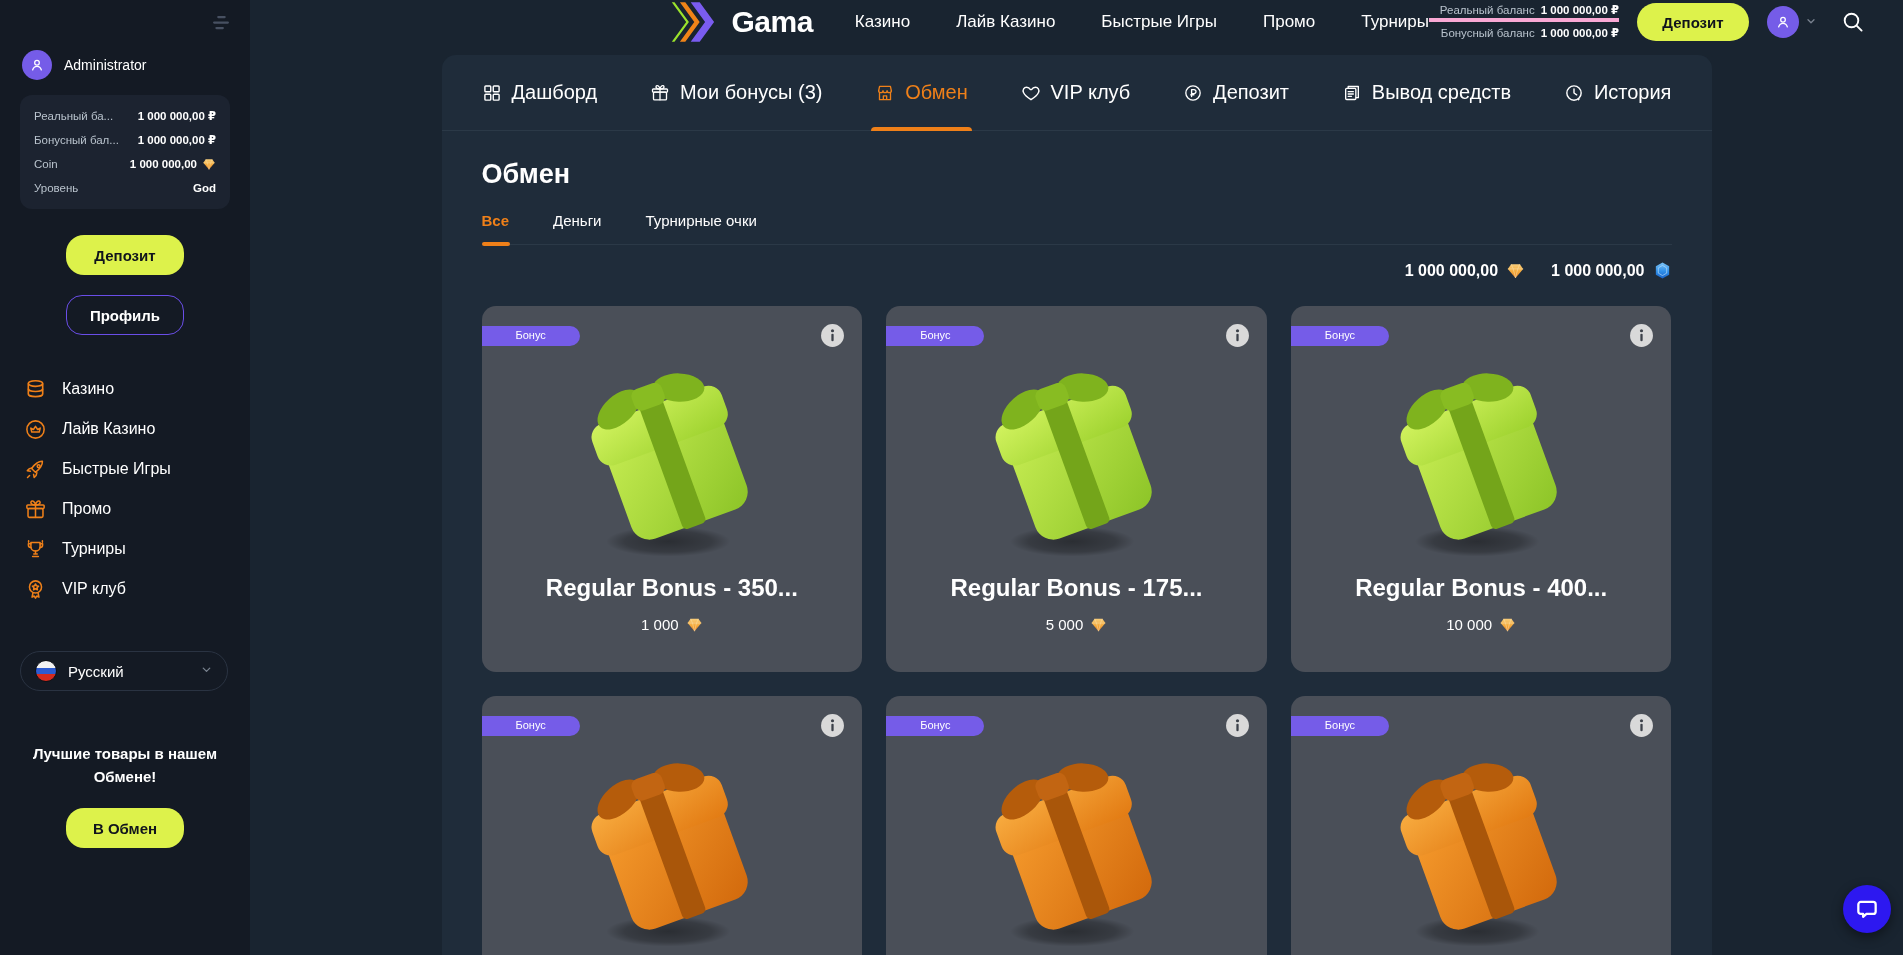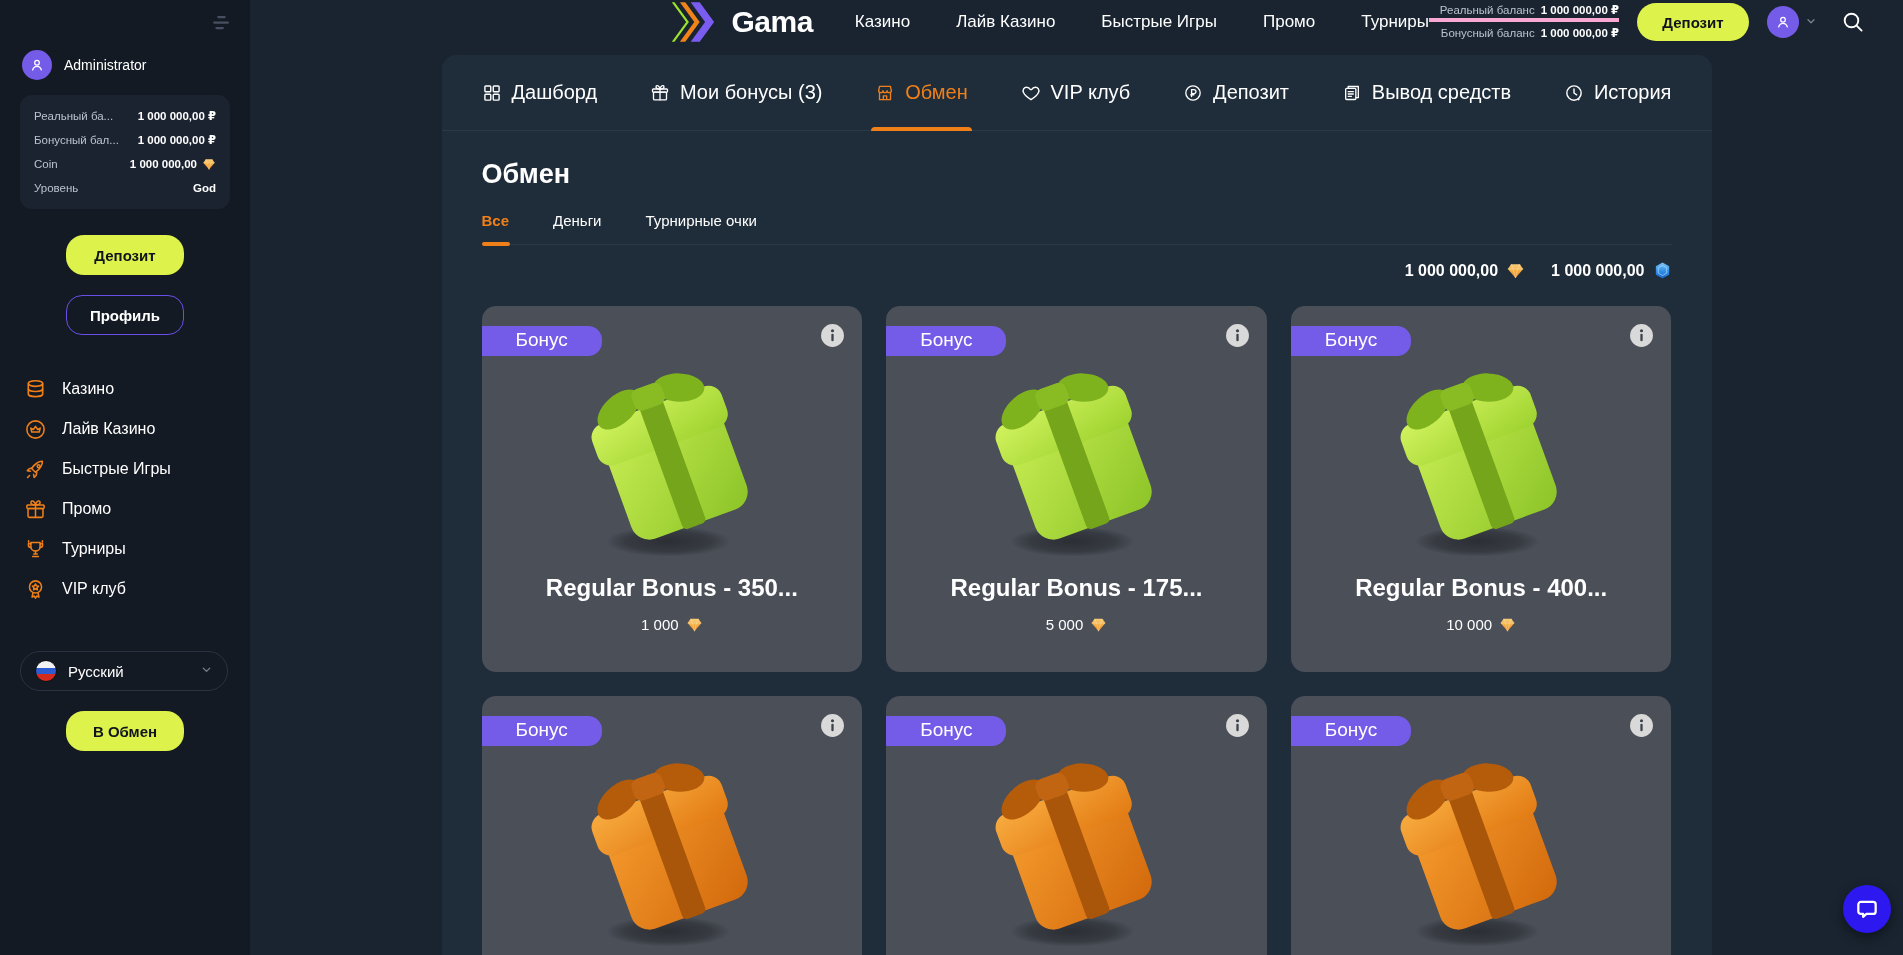--- a/index.html
+++ b/index.html
@@ -76,21 +76,21 @@
   .content{padding:0 40px;}
   .page-title{margin-top:28px;font-size:27px;font-weight:bold;}
   .filters{margin-top:22px;display:flex;gap:44px;border-bottom:1px solid var(--line);}
   .filter{font-size:15px;padding-bottom:15px;cursor:pointer;position:relative;}
   .filter.active{color:var(--orange);font-weight:bold;}
   .filter.active::after{content:"";position:absolute;left:0;bottom:-2px;width:28px;height:4px;background:var(--orange);border-radius:3px;}
   .bal-row{margin-top:16px;display:flex;justify-content:flex-end;align-items:center;gap:26px;font-size:16px;font-weight:bold;}
   .bal-item{display:flex;align-items:center;gap:8px;}
   .cards{margin-top:26px;display:grid;grid-template-columns:repeat(3,1fr);gap:24px;}
   .card{background:var(--bg-card);border-radius:14px;height:366px;position:relative;display:flex;flex-direction:column;align-items:center;cursor:pointer;}
-  .badge{position:absolute;top:20px;left:0;background:var(--purple);color:#fff;font-size:19px;padding:3px 34px 5px 34px;border-radius:0 14px 14px 0;}
+  .badge{position:absolute;top:20px;left:0;background:var(--purple);color:#fff;font-size:11px;padding:3px 34px 5px 34px;border-radius:0 14px 14px 0;}
   .info-ic{position:absolute;top:17px;right:17px;width:25px;height:25px;cursor:pointer;}
   .gift{margin-top:62px;width:212px;height:198px;}
   .card-title{margin-top:8px;font-size:24px;font-weight:bold;}
   .card-price{margin-top:14px;font-size:15px;display:flex;align-items:center;gap:7px;}
 
   .chat-fab{position:fixed;right:12px;bottom:22px;width:48px;height:48px;border-radius:50%;background:var(--chat-blue);display:flex;align-items:center;justify-content:center;cursor:pointer;box-shadow:0 4px 12px rgba(0,0,0,.45);}
 </style>
 </head>
 <body>
 
@@ -265,20 +265,21 @@
     <div class="lang">
       <span class="flag"></span>
       <span class="lang-label">Русский</span>
       <span class="chev">
         <svg width="13" height="13" viewBox="0 0 24 24" fill="none" stroke="currentColor" stroke-width="2.4" stroke-linecap="round" stroke-linejoin="round">
             <path d="M6 9.5l6 6 6-6"></path>
           </svg>
       </span>
     </div>
 
+    <div class="sb-promo">Лучшие товары в нашем Обмене!</div>
     <button class="btn btn-yellow sb-cta">В Обмен</button>
   </aside>
 
   <div class="main">
 
     <header class="topbar">
       <div class="logo">
         <svg width="54" height="44" viewBox="0 0 60 48">
           <path d="M2 2h3l16 22L5 46H2l16-22z" fill="#9BE32C"></path>
           <path d="M11 2h6l16 22-16 22h-6l16-22z" fill="#F08418"></path>

